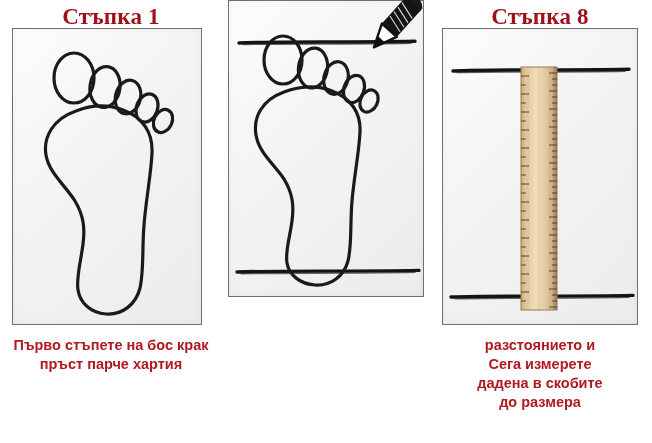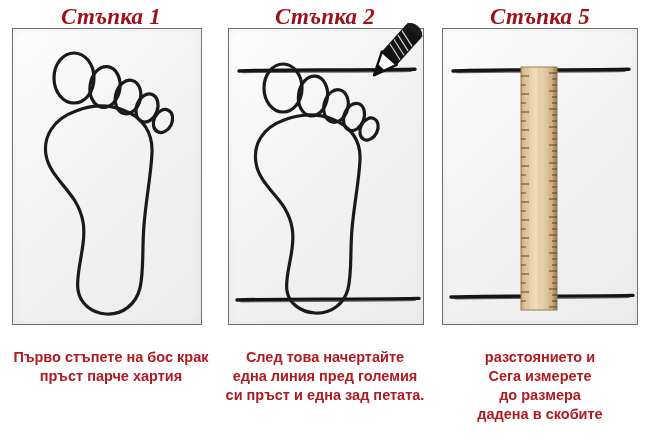--- a/index.html
+++ b/index.html
@@ -25,21 +25,20 @@
     top: 0;
     height: 443px;
   }
   .col-1 { left: 0px;   width: 222px; }
   .col-2 { left: 222px; width: 206px; }
   .col-3 { left: 428px; width: 224px; }
 
   .step-title {
     text-align: center;
     font-family: "Liberation Serif", serif;
-    font-style: italic;
     font-weight: 700;
     font-size: 23px;
     color: #9e1118;
     letter-spacing: 0.2px;
     line-height: 26px;
     padding-top: 4px;
     height: 28px;
     box-sizing: border-box;
     white-space: nowrap;
   }
@@ -57,21 +56,21 @@
   }
   .panel svg { display: block; }
 
   .caption {
     text-align: center;
     font-family: "Liberation Sans", sans-serif;
     font-weight: 700;
     font-size: 14.5px;
     line-height: 19px;
     color: #b01a20;
-    padding-top: 23px;
+    padding-top: 11px;
   }
   .caption span { display: block; white-space: nowrap; }
 
   
   .p1 { margin-left: 12px; width: 190px; height: 297px; }
   
   .p2 { margin-left: 6px; width: 196px; height: 297px; }
   
   .p3 { margin-left: 14px; width: 196px; height: 297px; }
 
@@ -125,21 +124,20 @@
     </div>
 
     <div class="caption">
       <span>Първо стъпете на бос крак</span>
       <span>пръст  парче хартия</span>
     </div>
   </div>
 
   <div class="col col-2">
 
-    <div class="step-title">Стъпка 2</div>
 
     <div class="panel-wrap">
       <div class="panel p2">
         <svg width="194" height="295" viewBox="0 0 194 295">
 
           <g>
             <path d="M10 42 C 50 40.2, 110 41.6, 186 40.2" fill="none" stroke="#141414" stroke-width="3.4" stroke-linecap="round"></path>
             <path d="M14 43.6 C 60 42.6, 120 43.4, 182 42.2" fill="none" stroke="#2b2b2b" stroke-width="1.4" stroke-linecap="round" opacity="0.7"></path>
           </g>
 
@@ -186,30 +184,25 @@
             </g>
 
             <path d="M30 47 L40 70 L50 47 Z" fill="#ffffff" stroke="#111111" stroke-width="2.4" stroke-linejoin="round"></path>
 
             <path d="M35.5 59 L40 70 L44.5 59 Z" fill="#111111"></path>
           </g>
         </svg>
       </div>
     </div>
 
-    <div class="caption">
-      <span>След това начертайте</span>
-      <span>една линия пред големия</span>
-      <span>си пръст и една зад петата.</span>
-    </div>
   </div>
 
   <div class="col col-3">
 
-    <div class="step-title">Стъпка 5</div>
+    <div class="step-title">Стъпка 8</div>
 
     <div class="panel-wrap">
       <div class="panel p3">
         <svg width="194" height="295" viewBox="0 0 194 295">
           <defs>
             <linearGradient id="wood" x1="0" y1="0" x2="1" y2="0">
               <stop offset="0%" stop-color="#c9a878"></stop>
               <stop offset="12%" stop-color="#e0c59b"></stop>
               <stop offset="40%" stop-color="#efdcbb"></stop>
               <stop offset="62%" stop-color="#e6cfa8"></stop>
@@ -311,18 +304,18 @@
 
             <rect x="110" y="38" width="4" height="243" fill="#000000" opacity="0.10"></rect>
           </g>
         </svg>
       </div>
     </div>
 
     <div class="caption">
       <span>разстоянието и</span>
       <span>Сега измерете</span>
+      <span>дадена в скобите</span>
       <span>до размера</span>
-      <span>дадена в скобите</span>
     </div>
   </div>
 
 </div>
 
 </body></html>

